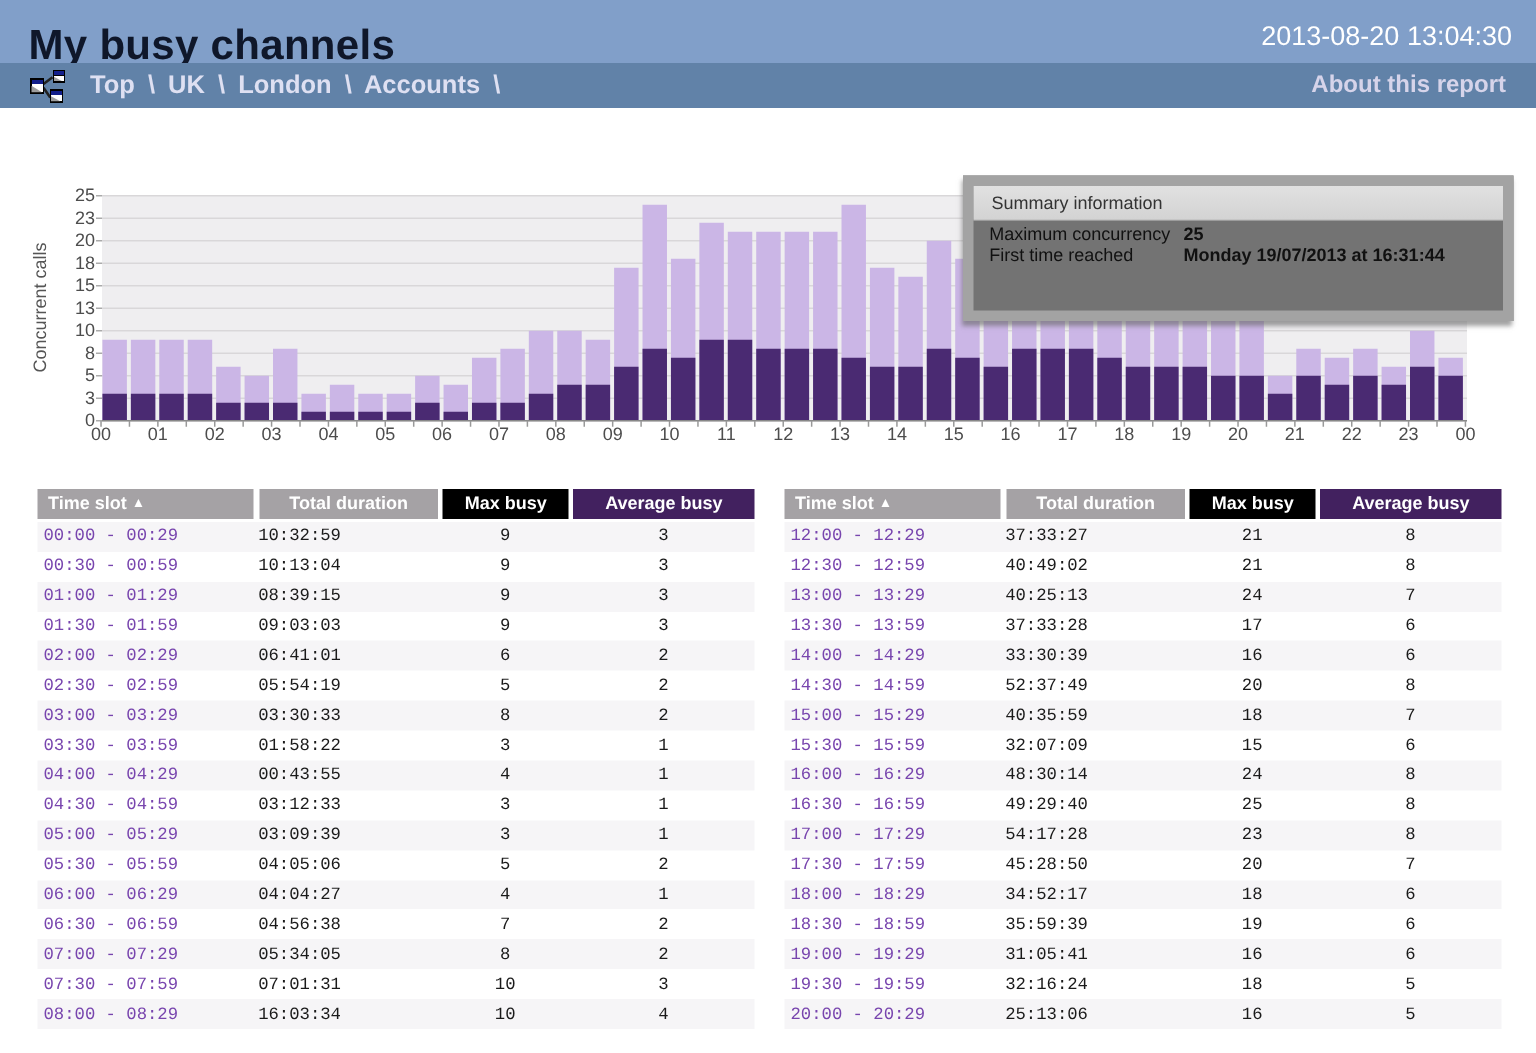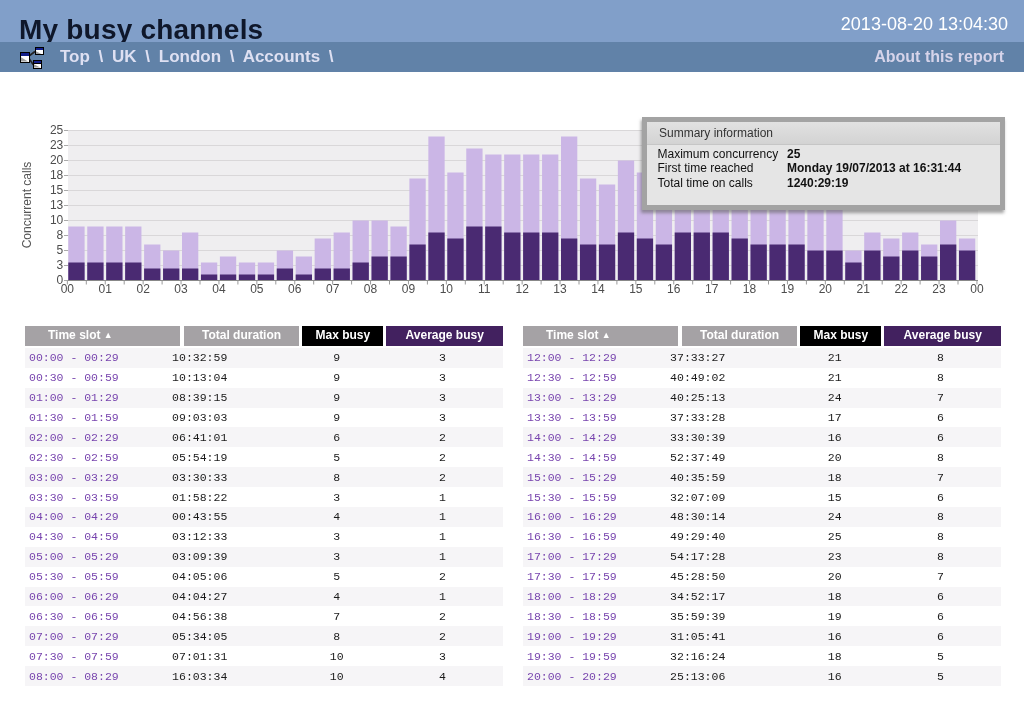--- a/index.html
+++ b/index.html
@@ -5,35 +5,35 @@
  font-family:"Liberation Sans",sans-serif}
 .banner{position:absolute;left:0;top:0;width:1024px;height:59.5px;background:#819fc9}
 .title{position:absolute;left:19px;top:14px;font-size:28px;font-weight:bold;color:#0f172a;
  letter-spacing:0.2px}
 .date{position:absolute;right:16px;top:13.5px;font-size:18px;color:#fff}
 .crumbbar{position:absolute;left:0;top:42px;width:1024px;height:29.5px;background:#6182a8}
 .bicon{position:absolute;left:14px;top:-1.5px}
 .crumbs{position:absolute;left:60px;top:5px;font-size:17px;font-weight:bold;color:#dee0f2;
  word-spacing:4px}
 .about{position:absolute;right:20px;top:6px;font-size:16px;font-weight:bold;color:#d6d4ea}
-.sbox{position:absolute;left:642px;top:117px;width:353px;height:83px;background:#e5e5e5;
- border:5px solid #a3a3a3;box-shadow:-1px 3px 3px rgba(100,100,100,0.6)}
+.sbox{position:absolute;left:642px;top:117px;width:353px;height:83px;background:#737373;
+ border:7px solid #a3a3a3;box-shadow:-1px 3px 3px rgba(100,100,100,0.6)}
 .sbox .hd{height:22px;background:linear-gradient(#e1e1e1,#d3d3d3);border-bottom:1px solid #c6c6c6;
  font-size:12px;color:#333;line-height:22px;padding-left:12px}
 .sbox .bd{padding:1.5px 0 0 10.5px;font-size:12px;color:#111}
 .sbox .row{display:flex;line-height:14.6px}
 .sbox .lb{width:129.5px}
 .sbox .vl{font-weight:bold}
 .tbl{position:absolute;top:326px;width:478px}
 .thead{display:flex;height:19.5px}
 .th{font-size:12px;font-weight:bold;color:#fff;line-height:19.5px;overflow:hidden}
 .th.hg{background:#a5a2a5}
 .th.hl{background:#000000}
 .th.hd{background:#42215f}
-.th:first-child{padding-left:23px}
+.th:first-child{padding-left:7px}
 .arr{font-size:9px;vertical-align:1px}
 .tr{display:flex;height:19.9px;align-items:center;
  font-family:"Liberation Mono",monospace;font-size:11.5px}
 .tr.odd{background:#f6f5f7}
 .td{overflow:hidden}
 .c1{width:143.1px;padding-left:4px;color:#7845ae}
 .c2{width:119.4px;padding-right:3.2px;text-align:left;color:#1a1a1a}
 .c3{width:84.2px;padding-right:3px;text-align:center;color:#1a1a1a}
 .c4{width:121px;text-align:center;color:#1a1a1a}
 </style></head><body>
@@ -275,24 +275,20 @@
     <div class="hd">Summary information</div>
     <div class="bd">
       <div class="row">
         <div class="lb">Maximum concurrency</div>
         <div class="vl">25</div>
       </div>
       <div class="row">
         <div class="lb">First time reached</div>
         <div class="vl">Monday 19/07/2013 at 16:31:44</div>
       </div>
-      <div class="row">
-        <div class="lb">Total time on calls</div>
-        <div class="vl">1240:29:19</div>
-      </div>
     </div>
   </div>
 <div class="tbl" style="left:25px">
     <div class="thead">
       <div class="th hg" style="width:137.4px;text-align:left;margin-right:3.7px">Time slot <span class="arr">▲</span></div>
       <div class="th hg" style="width:119.4px;text-align:center;margin-right:3.2px">Total duration</div>
       <div class="th hl" style="width:84.2px;text-align:center;margin-right:3.0px">Max busy</div>
       <div class="th hd" style="width:121.0px;text-align:center;margin-right:0.0px">Average busy</div>
     </div>
     <div style="height:2.4px"></div>

